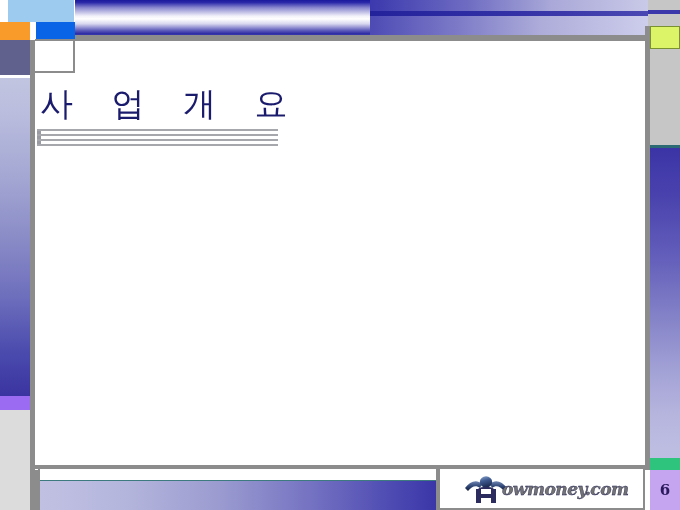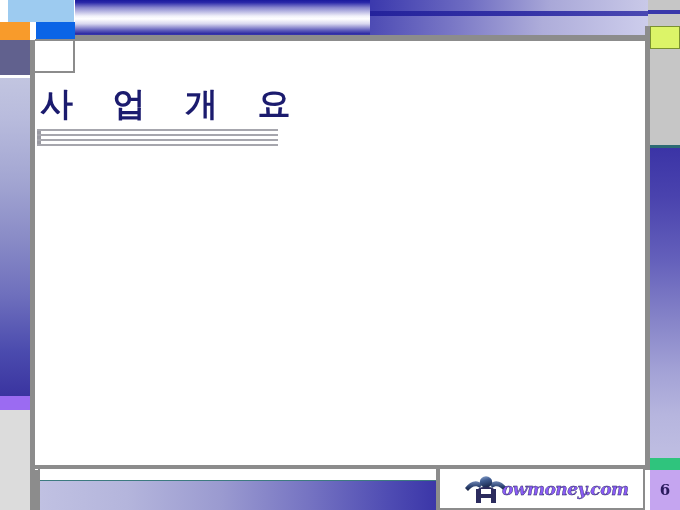--- a/index.html
+++ b/index.html
@@ -163,21 +163,21 @@
     border-bottom: 2px solid #8c8c8c;
     box-sizing: border-box;
   }
 
   
   #slide-title {
     left: 40px; top: 84px;
     width: 420px;
     color: #1b1b6e;
     font-size: 33px;
-    font-weight: 700;
+    font-weight: 400;
     letter-spacing: 14px;
     line-height: 40px;
     white-space: nowrap;
     font-family: "DejaVu Sans", "Liberation Sans", sans-serif;
   }
 
   
   #title-rules {
     left: 37px; top: 129px; width: 241px; height: 18px;
   }
@@ -241,21 +241,21 @@
     left: 0px; top: 2px;
     width: 48px; height: 30px;
   }
   #logo-word {
     position: absolute;
     left: 40px; top: 6px;
     font-family: "DejaVu Serif", "Liberation Serif", serif;
     font-size: 17px;
     font-weight: bold;
     font-style: italic;
-    color: #8b5cf6;
+    color: #737373;
     letter-spacing: -0.5px;
     -webkit-text-stroke: 0.4px #1f1f55;
     white-space: nowrap;
   }
 
   
   #page-number {
     left: 650px; top: 472px; width: 30px; height: 36px;
     color: #2b1b5e;
     font-family: "DejaVu Serif", "Liberation Serif", serif;

